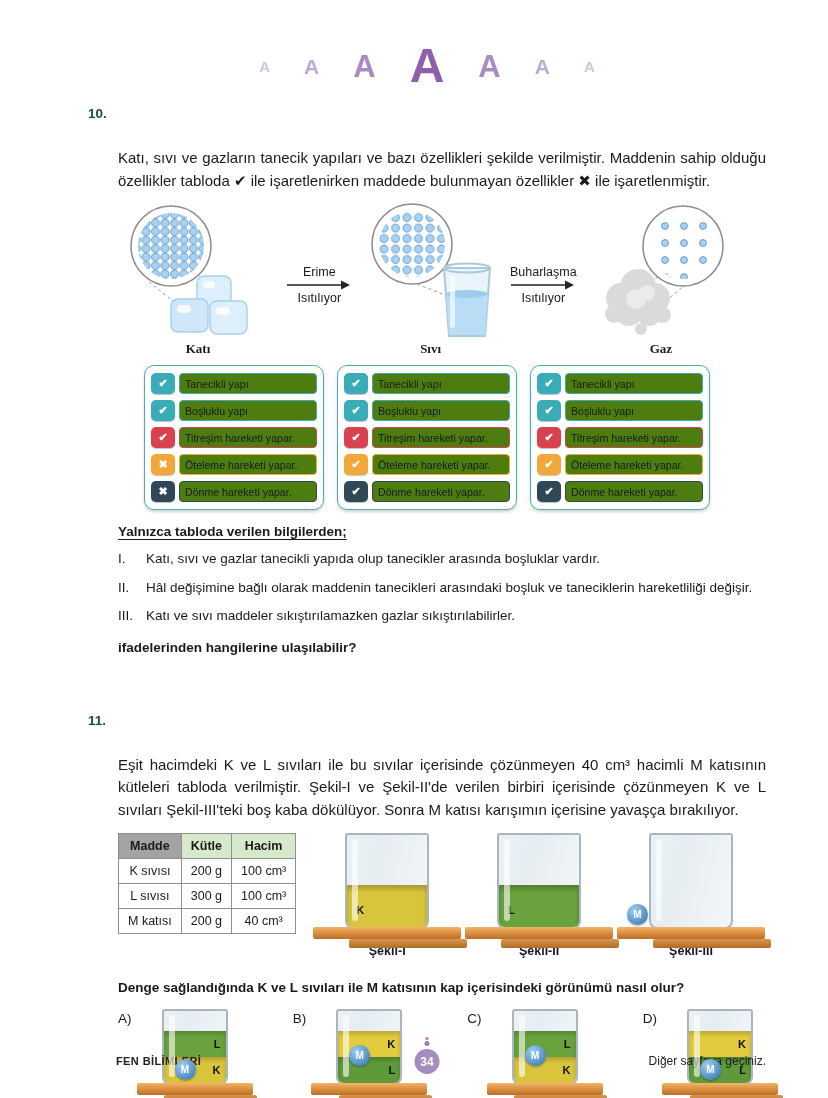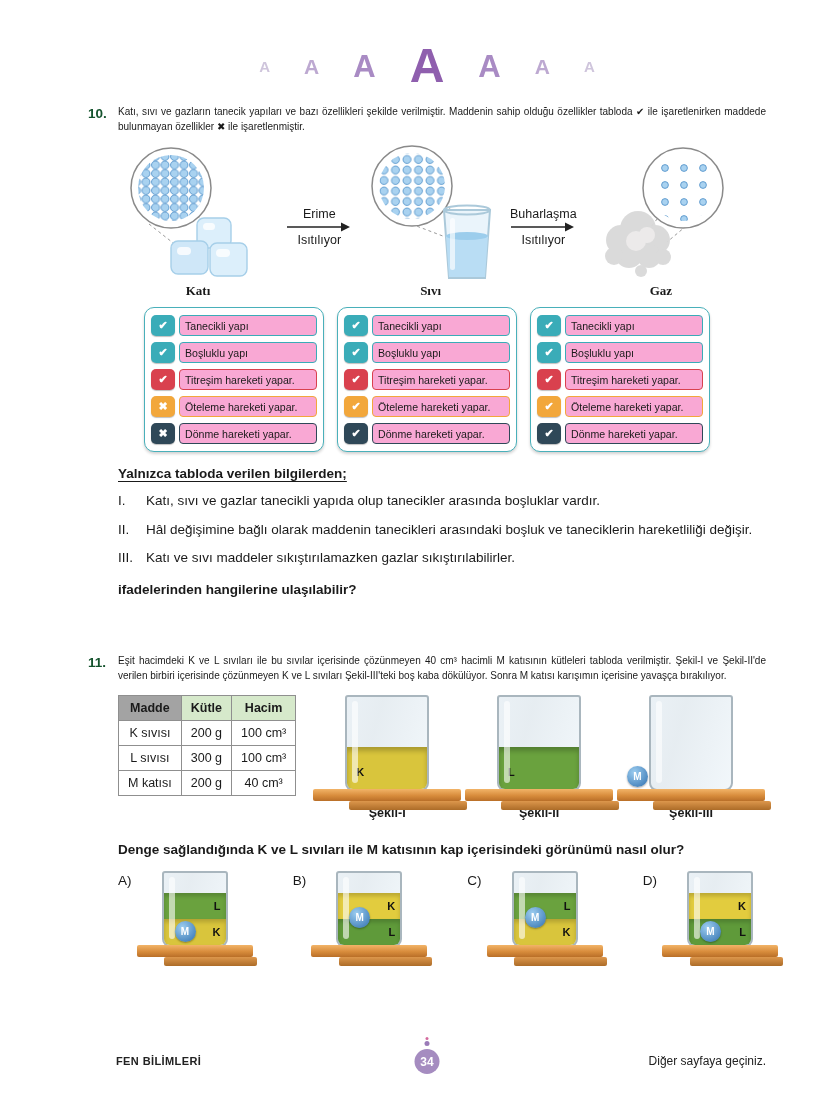--- a/index.html
+++ b/index.html
@@ -20,36 +20,36 @@
   .watermark span:nth-child(2){ font-size:21px; color:#bda9d1; }
   .watermark span:nth-child(3){ font-size:31px; color:#a98bc4; }
   .watermark span:nth-child(4){ font-size:48px; color:#8f5fae; }
   .watermark span:nth-child(5){ font-size:31px; color:#a98bc4; }
   .watermark span:nth-child(6){ font-size:21px; color:#bda9d1; }
   .watermark span:nth-child(7){ font-size:15px; color:#cfc5dc; }
 
   
   .q-row { display:flex; }
   .q-num { width:30px; flex-shrink:0; font-weight:bold; color:#14532d; font-size:13.5px; line-height:1.45; }
-  .q-body { flex:1; font-size:10px; line-height:1.5; text-align:justify; }
+  .q-body { flex:1; font-size:15px; line-height:1.5; text-align:justify;margin-top:43px; }
   .indent { margin-left:30px; }
 
   
   .diagram { width:628px; margin:10px auto 2px auto; display:flex; align-items:flex-end; justify-content:space-between; }
   .state { display:flex; flex-direction:column; align-items:center; }
   .state-label { font-weight:bold; font-size:13px; margin-top:1px;font-family:Liberation Serif, serif; }
   .transition { display:flex; flex-direction:column; align-items:center; font-size:12.5px; align-self:flex-end; margin-bottom:52px; gap:1px; }
 
   
   .tables-row { width:566px; margin:8px auto 14px auto; display:flex; justify-content:space-between; }
   .prop-table { width:180px; border:1.6px solid #49b0ba; border-radius:10px; background:#fff; padding:7px 6px; box-shadow:0 2px 3px rgba(0,0,0,.18); }
   .prop-row { display:flex; gap:4px; margin-bottom:6px; align-items:stretch; }
   .prop-row:last-child { margin-bottom:0; }
   .mark { width:24px; height:21px; flex-shrink:0; border-radius:5px; color:#fff; font-size:11px; font-weight:bold; display:flex; align-items:center; justify-content:center; box-shadow:0 1px 1px rgba(0,0,0,.25); }
-  .prop-label { flex:1; border:1px solid #999; border-radius:4px; background:#f9a8d4; font-size:10.6px; display:flex; align-items:center; padding:0 5px; height:21px; white-space:nowrap; }
+  .prop-label { flex:1; border:1px solid #999; border-radius:4px; background:#4d7c0f; font-size:10.6px; display:flex; align-items:center; padding:0 5px; height:21px; white-space:nowrap; }
 
   
   .lead { font-weight:bold; font-size:13.5px; text-decoration:underline; text-underline-offset:3px; margin:4px 0 10px 0; }
   .statement { display:flex; font-size:13.5px; line-height:1.45; margin-bottom:9px; }
   .statement .st-num { width:28px; flex-shrink:0; }
   .prompt { font-weight:bold; font-size:13.5px; margin:14px 0 14px 0; }
   .q10-options { display:flex; font-size:13.5px; margin-top:16px; }
   .q10-options span:nth-child(1){ width:152px; }
   .q10-options span:nth-child(2){ width:170px; }
   .q10-options span:nth-child(3){ width:160px; }

